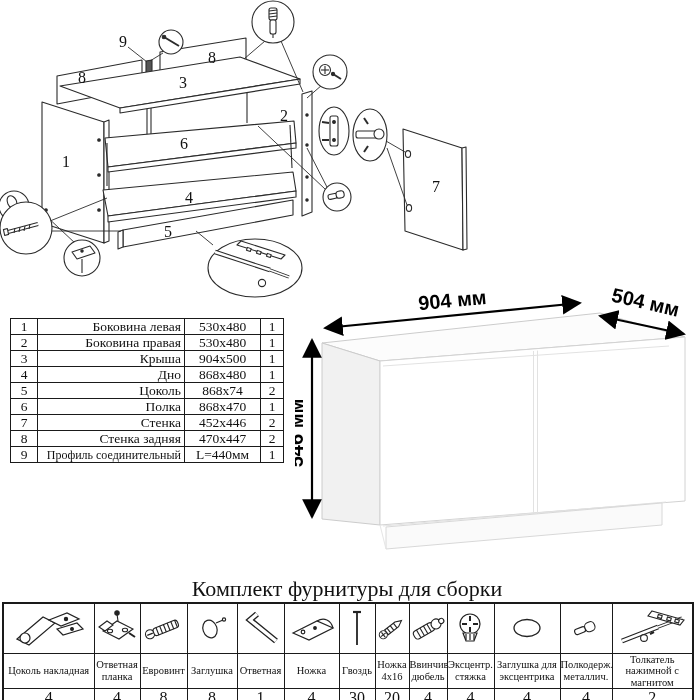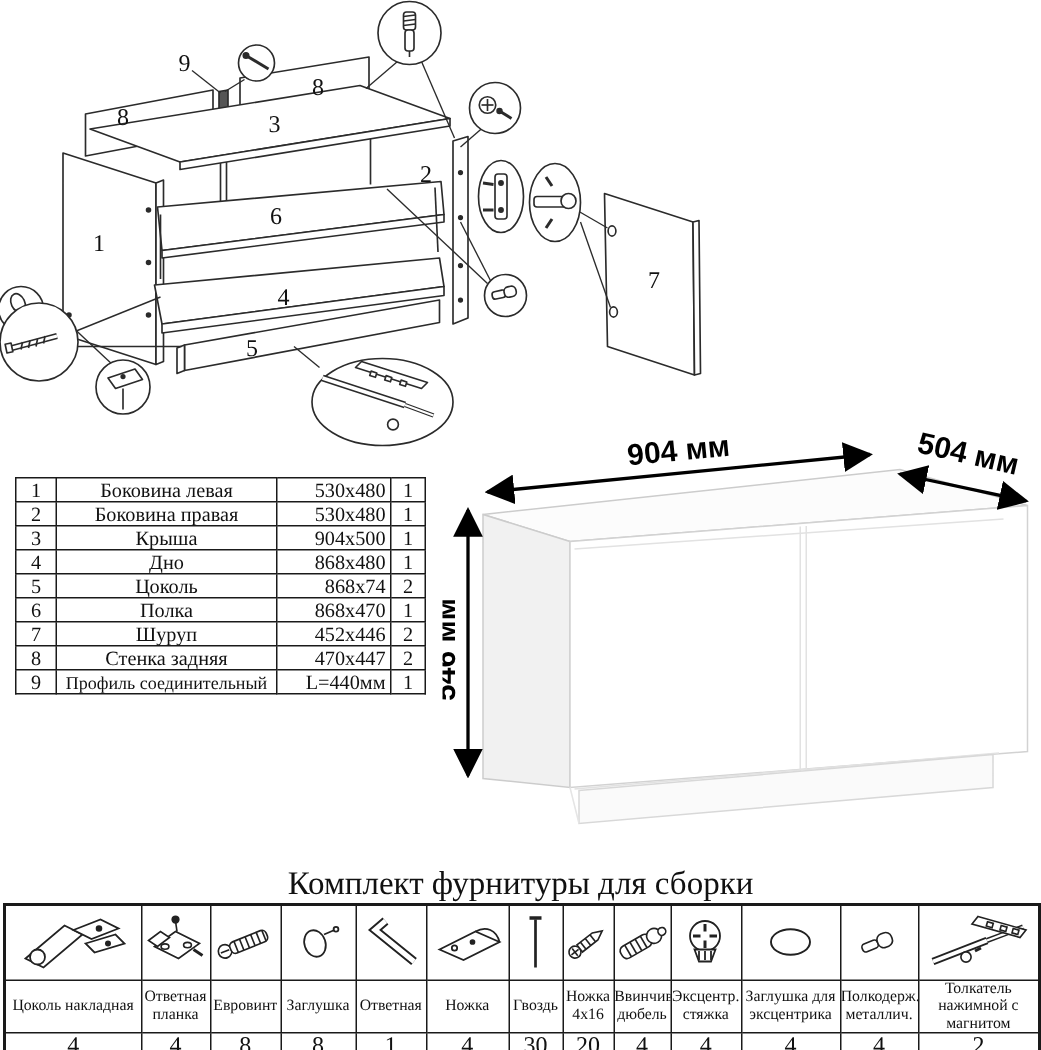--- a/index.html
+++ b/index.html
@@ -7,22 +7,22 @@
   body { width:694px; height:700px; font-family:"Liberation Serif", serif; color:#111; }
   .sheet { position:absolute; left:0; top:0; width:694px; height:700px; background:#fff; overflow:hidden; }
 
   svg { display:block; }
   .abs { position:absolute; }
 
   
   .parts-table { position:absolute; left:10px; top:318px; border-collapse:collapse; }
   .parts-table td { border:1px solid #1a1a1a; height:16px; padding:0 3px; font-size:13.5px; line-height:1; white-space:nowrap; overflow:hidden; }
   .parts-table td.c-num  { width:27px;  text-align:center; }
-  .parts-table td.c-name { width:147px; text-align:center; }
-  .parts-table td.c-size { width:76px;  text-align:right; }
+  .parts-table td.c-name { width:147px; text-align:right; }
+  .parts-table td.c-size { width:76px;  text-align:center; }
   .parts-table td.c-qty  { width:23px;  text-align:center; }
   .parts-table tr:last-child td.c-name { font-size:12px; }
 
   
   .hw-title { position:absolute; left:0; top:576px; width:694px; text-align:center; font-size:22px; color:#111; }
   .hw-table { position:absolute; left:2px; top:602px; width:690px; border-collapse:collapse; table-layout:fixed; border:2px solid #1a1a1a; }
   .hw-table td { border:1px solid #1a1a1a; text-align:center; vertical-align:middle; padding:0; overflow:hidden; }
   .hw-icon-cell { height:50px; }
   .hw-name-cell { height:26px; font-size:10.5px; line-height:1.1; padding:0 1px; }
   .hw-qty-cell  { height:20px; font-size:16px; }
@@ -246,21 +246,21 @@
         <td class="c-qty">2</td>
       </tr>
       <tr>
         <td class="c-num">6</td>
         <td class="c-name">Полка</td>
         <td class="c-size">868x470</td>
         <td class="c-qty">1</td>
       </tr>
       <tr>
         <td class="c-num">7</td>
-        <td class="c-name">Шуруп</td>
+        <td class="c-name">Стенка</td>
         <td class="c-size">452x446</td>
         <td class="c-qty">2</td>
       </tr>
       <tr>
         <td class="c-num">8</td>
         <td class="c-name">Стенка задняя</td>
         <td class="c-size">470x447</td>
         <td class="c-qty">2</td>
       </tr>
       <tr>

